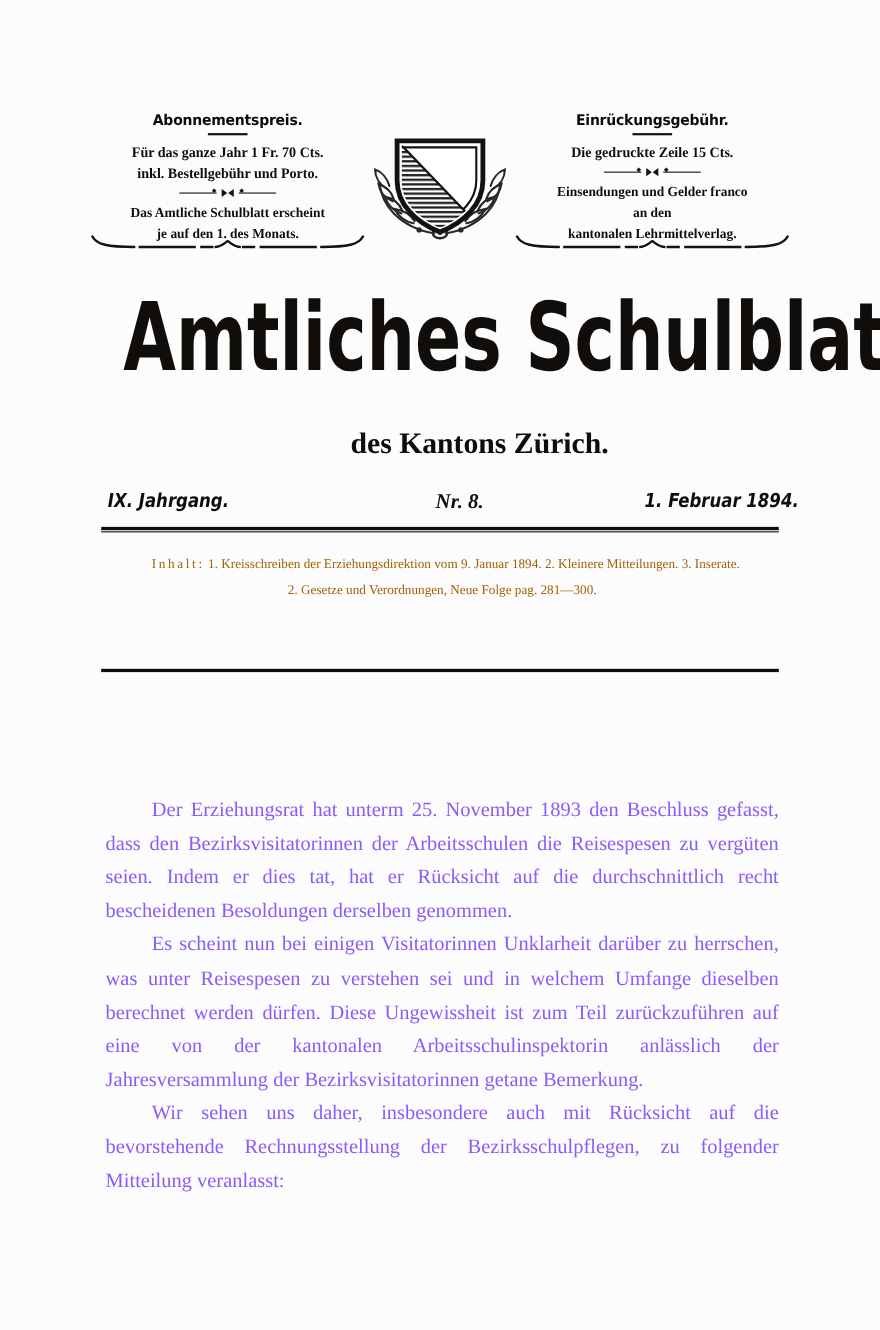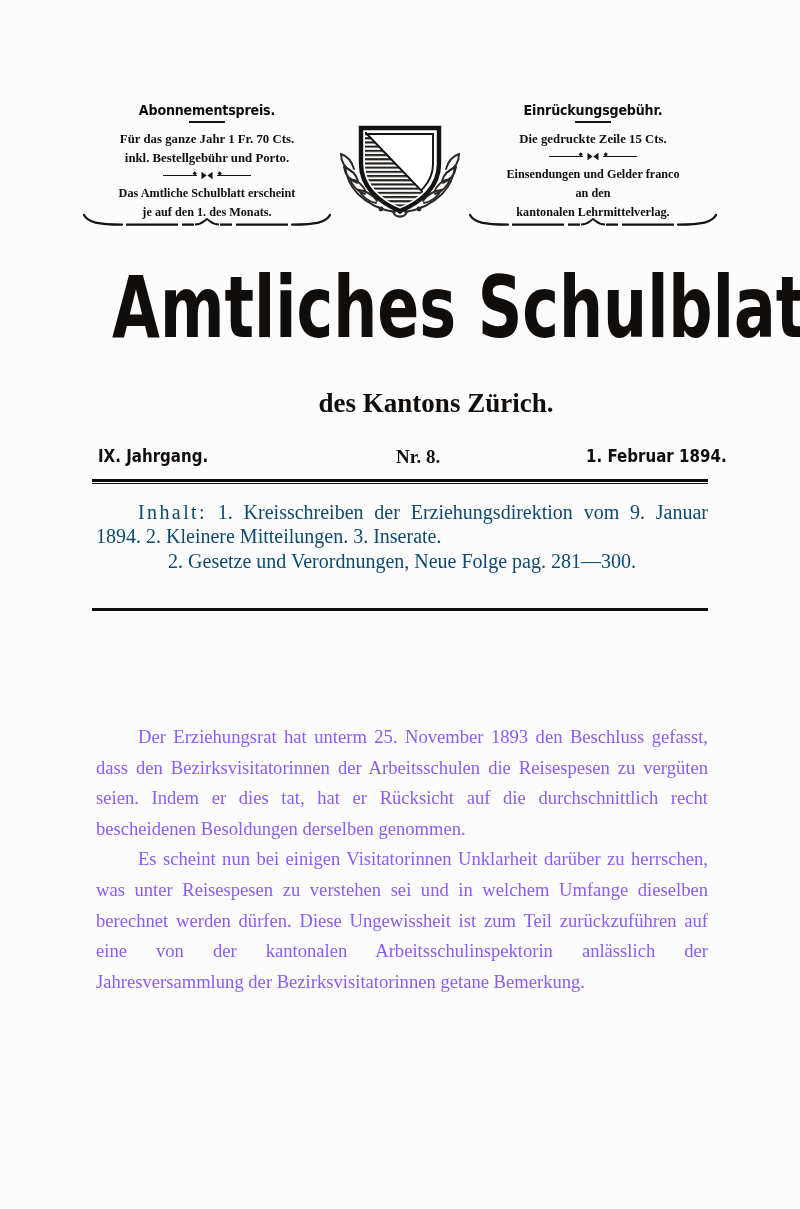--- a/index.html
+++ b/index.html
@@ -142,20 +142,21 @@
     color: #100d0b;
     padding-left: 36px;
   }
 
   
   .issue-line {
     position: absolute;
     left: 98px; top: 430px;
     width: 608px;
     height: 26px;
+    font-style: italic;
   }
   .issue-item {
     position: absolute;
     font-family: "DejaVu Sans", "Liberation Sans", sans-serif;
     font-weight: bold;
     font-size: 17.5px;
     color: #100d0b;
     white-space: nowrap;
     transform: scaleX(0.86);
     transform-origin: left center;
@@ -185,23 +186,23 @@
     width: 616px;
     height: 3.0px;
     background: #100d0b;
   }
 
   
   .inhalt {
     position: absolute;
     left: 96px; top: 484px;
     width: 612px;
-    font-size: 20px;
+    font-size: 12px;
     line-height: 24.4px;
-    color: #0c4a6e;
+    color: #a16207;
     text-align: justify;
   }
   .inhalt p { margin: 0; }
   .inhalt .ind { display: inline-block; width: 42px; }
   .sp {
     letter-spacing: 2.4px;
   }
 
   
   .headline {
@@ -380,15 +381,16 @@
     <p><span class="ind"></span><span class="sp">Inhalt:</span> <span>1. Kreisschreiben der Erziehungsdirektion vom 9. Januar 1894. 2. Kleinere Mitteilungen. 3. Inserate.</span></p>
     <p style="text-align:center;">2. Gesetze und Verordnungen, Neue Folge pag. 281—300.</p>
   </div>
 
   <div class="rule-single" style="top:592px;"></div>
 
 
   <div class="body-text">
     <p class="para-just">Der Erziehungsrat hat unterm 25. November 1893 den Beschluss gefasst, dass den Bezirksvisitatorinnen der Arbeitsschulen die Reisespesen zu vergüten seien. Indem er dies tat, hat er Rücksicht auf die durchschnittlich recht bescheidenen Besoldungen derselben genommen.</p>
     <p class="para-just">Es scheint nun bei einigen Visitatorinnen Unklarheit darüber zu herrschen, was unter Reisespesen zu verstehen sei und in welchem Umfange dieselben berechnet werden dürfen. Diese Ungewissheit ist zum Teil zurückzuführen auf eine von der kantonalen Arbeitsschulinspektorin anlässlich der Jahresversammlung der Bezirksvisitatorinnen getane Bemerkung.</p>
+    <p class="para-just">Wir sehen uns daher, insbesondere auch mit Rücksicht auf die bevorstehende Rechnungsstellung der Bezirksschulpflegen, zu folgender Mitteilung veranlasst:</p>
   </div>
 
 </div>
 
 </body></html>

